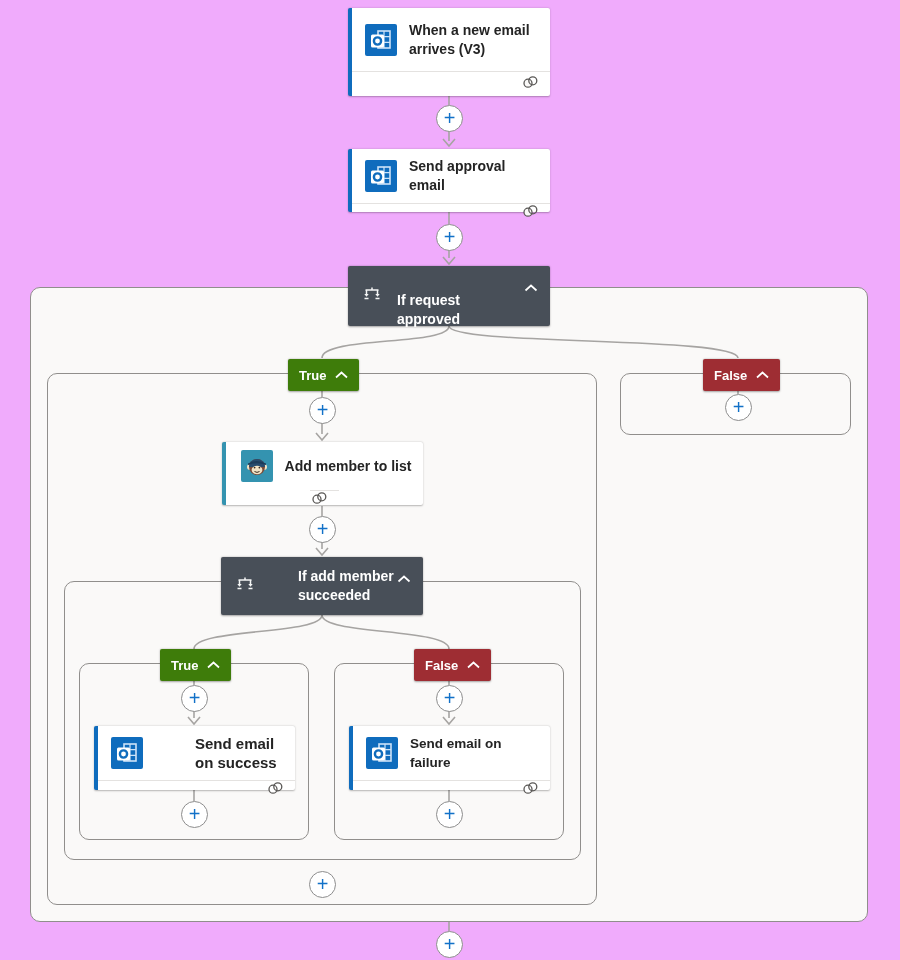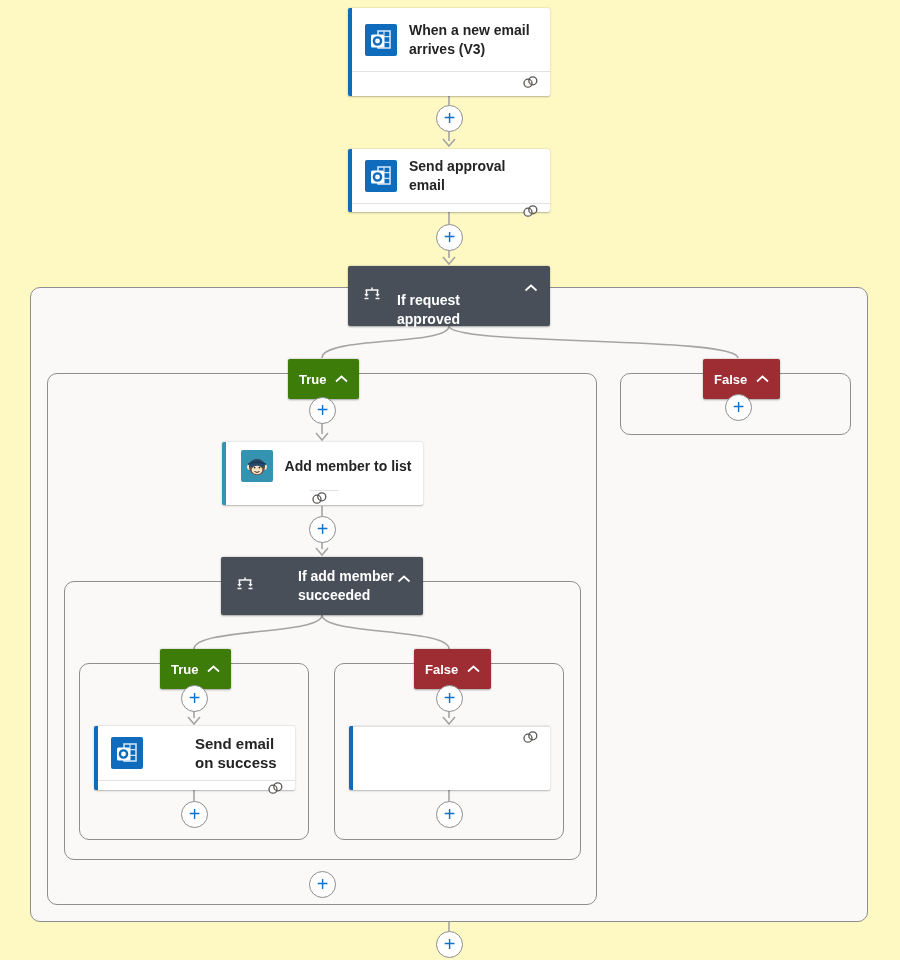--- a/index.html
+++ b/index.html
@@ -1,17 +1,17 @@
 <!DOCTYPE html>
 <html><head>
 <meta charset="utf-8">
 <style>
   * { margin:0; padding:0; box-sizing:border-box; }
   html,body { background:#ffffff; font-family:"Liberation Sans","DejaVu Sans",sans-serif; }
-  #canvas { position:relative; width:900px; height:960px; background:#fef9c3; overflow:hidden; }
+  #canvas { position:relative; width:900px; height:960px; background:#f0abfc; overflow:hidden; }
 
   
   .scope {
     position:absolute; background:#faf9f8;
     border:1.5px solid #908e8c; border-radius:10px; z-index:0;
   }
 
   
   #wires { position:absolute; left:0; top:0; z-index:1; pointer-events:none; }
 
@@ -34,21 +34,21 @@
   .cond-card {
     position:absolute; z-index:2; background:#484f58; color:#ffffff;
     border-radius:2px; box-shadow:0 0.6px 2px rgba(0,0,0,.35);
     display:flex; align-items:center; gap:15px; padding:0 14px;
   }
   .cond-title { font-size:14px; font-weight:700; line-height:19px; flex:1; }
   .cond-chevron { position:absolute; right:12px; top:12px; cursor:pointer; }
 
   
   .badge {
-    position:absolute; z-index:3; height:40px; display:inline-flex;
+    position:absolute; z-index:3; height:32px; display:inline-flex;
     align-items:center; gap:9px; padding:0 11px; border-radius:2px;
     color:#ffffff; font-size:13px; font-weight:700;
     box-shadow:0 0.6px 2px rgba(0,0,0,.35); cursor:pointer;
   }
   .badge.green { background:#3e7c0a; }
   .badge.red   { background:#9e2d33;align-items:center; }
 
   
   .plus {
     position:absolute; z-index:3; width:27px; height:27px; border-radius:50%;
@@ -269,20 +269,32 @@
       <span>
         <svg width="19" height="14" viewBox="0 0 19 14">
           <circle cx="7" cy="8.2" r="4" fill="#ffffff" stroke="#5a5856" stroke-width="1.3"></circle>
           <circle cx="11.8" cy="5.8" r="4" fill="none" stroke="#5a5856" stroke-width="1.3"></circle>
         </svg>
       </span>
     </div>
   </div>
 
   <div class="card" style="left:349px; top:726px; width:201px; height:64px;">
+    <div class="card-main">
+      <span class="icon-block">
+        <svg width="32" height="32" viewBox="0 0 32 32">
+          <rect width="32" height="32" rx="2" fill="#0f6cbd"></rect>
+          <rect x="13" y="7" width="12" height="17" fill="none" stroke="#cde3f8" stroke-width="1.6"></rect>
+          <path d="M13,12.7 H25 M13,18.3 H25 M19,7 V24" stroke="#cde3f8" stroke-width="1.2"></path>
+          <rect x="6" y="10.5" width="13" height="13" rx="1.5" fill="#ffffff"></rect>
+          <circle cx="12.5" cy="17" r="3.6" fill="none" stroke="#0f6cbd" stroke-width="2.4"></circle>
+        </svg>
+      </span>
+      <span class="card-title" style="font-size:13.5px;">Send email on failure</span>
+    </div>
     <div class="card-footer">
       <span>
         <svg width="19" height="14" viewBox="0 0 19 14">
           <circle cx="7" cy="8.2" r="4" fill="#ffffff" stroke="#5a5856" stroke-width="1.3"></circle>
           <circle cx="11.8" cy="5.8" r="4" fill="none" stroke="#5a5856" stroke-width="1.3"></circle>
         </svg>
       </span>
     </div>
   </div>
 

